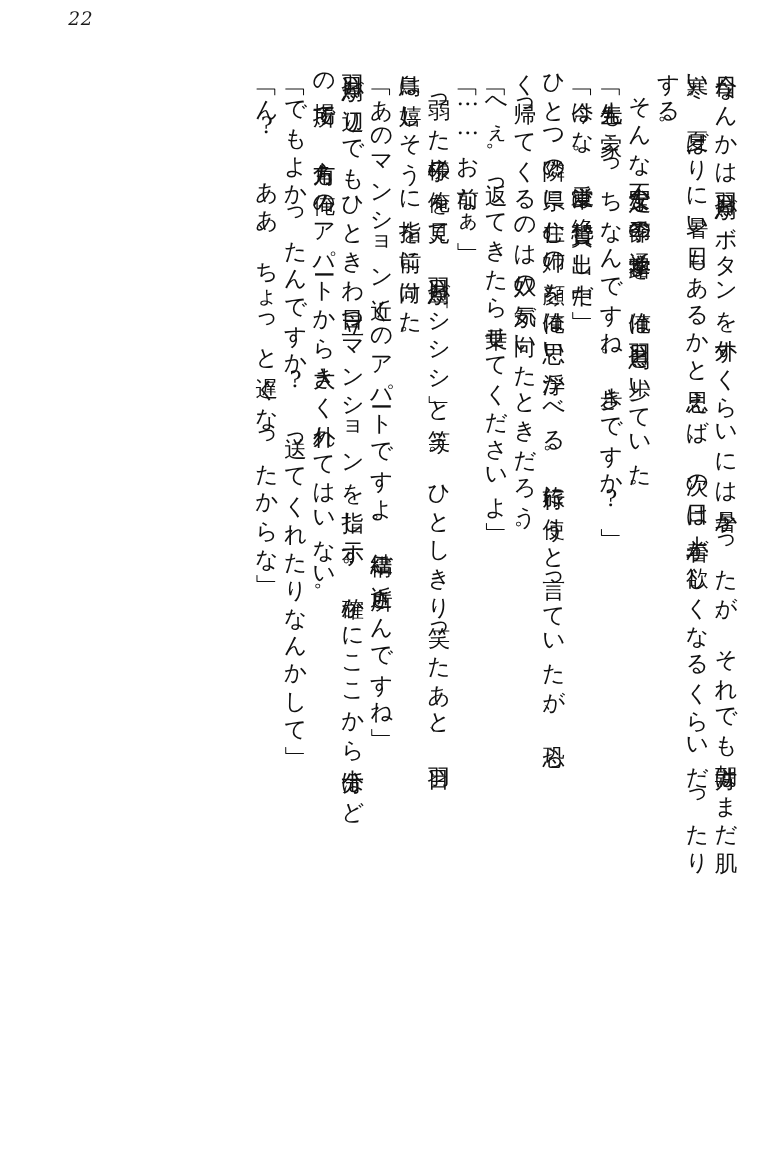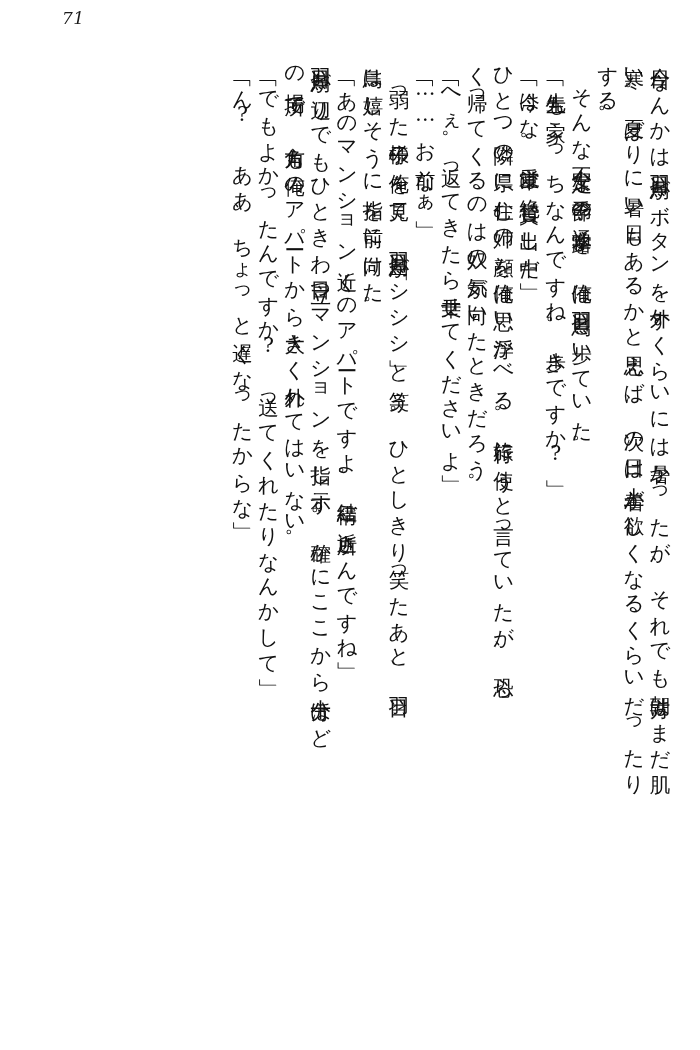--- a/index.html
+++ b/index.html
@@ -63,21 +63,21 @@
 
   
   .indent-1 { padding-top: 22px; }
   .indent-0 { padding-top: 0px; }
 </style>
 </head>
 <body>
 
 <div id="page">
 
-  <div id="page-number">71</div>
+  <div id="page-number">22</div>
 
   <div id="text-block">
     <div class="vcol indent-0">今日なんかは羽目鳥がボタンを外すくらいには暑かったが、それでも朝方はまだ肌</div>
     <div class="vcol indent-0">寒い。夏ばりに暑い日もあるかと思えば、次の日は上着が欲しくなるくらいだったり</div>
     <div class="vcol indent-0">する。</div>
     <div class="vcol indent-1">そんな不安定な季節の通学路を、俺は羽目鳥と歩いていた。</div>
     <div class="vcol indent-1">「先生も家こっちなんですね。歩きですか?」</div>
     <div class="vcol indent-1">「今はな。愛車は絶賛貸し出し中だ」</div>
     <div class="vcol indent-0">ひとつ隣の県に住む姉の顔を俺は思い浮かべる。旅行に使うと言っていたが、恐ら</div>
     <div class="vcol indent-0">く帰ってくるのは奴の気が向いたときだろう。</div>

